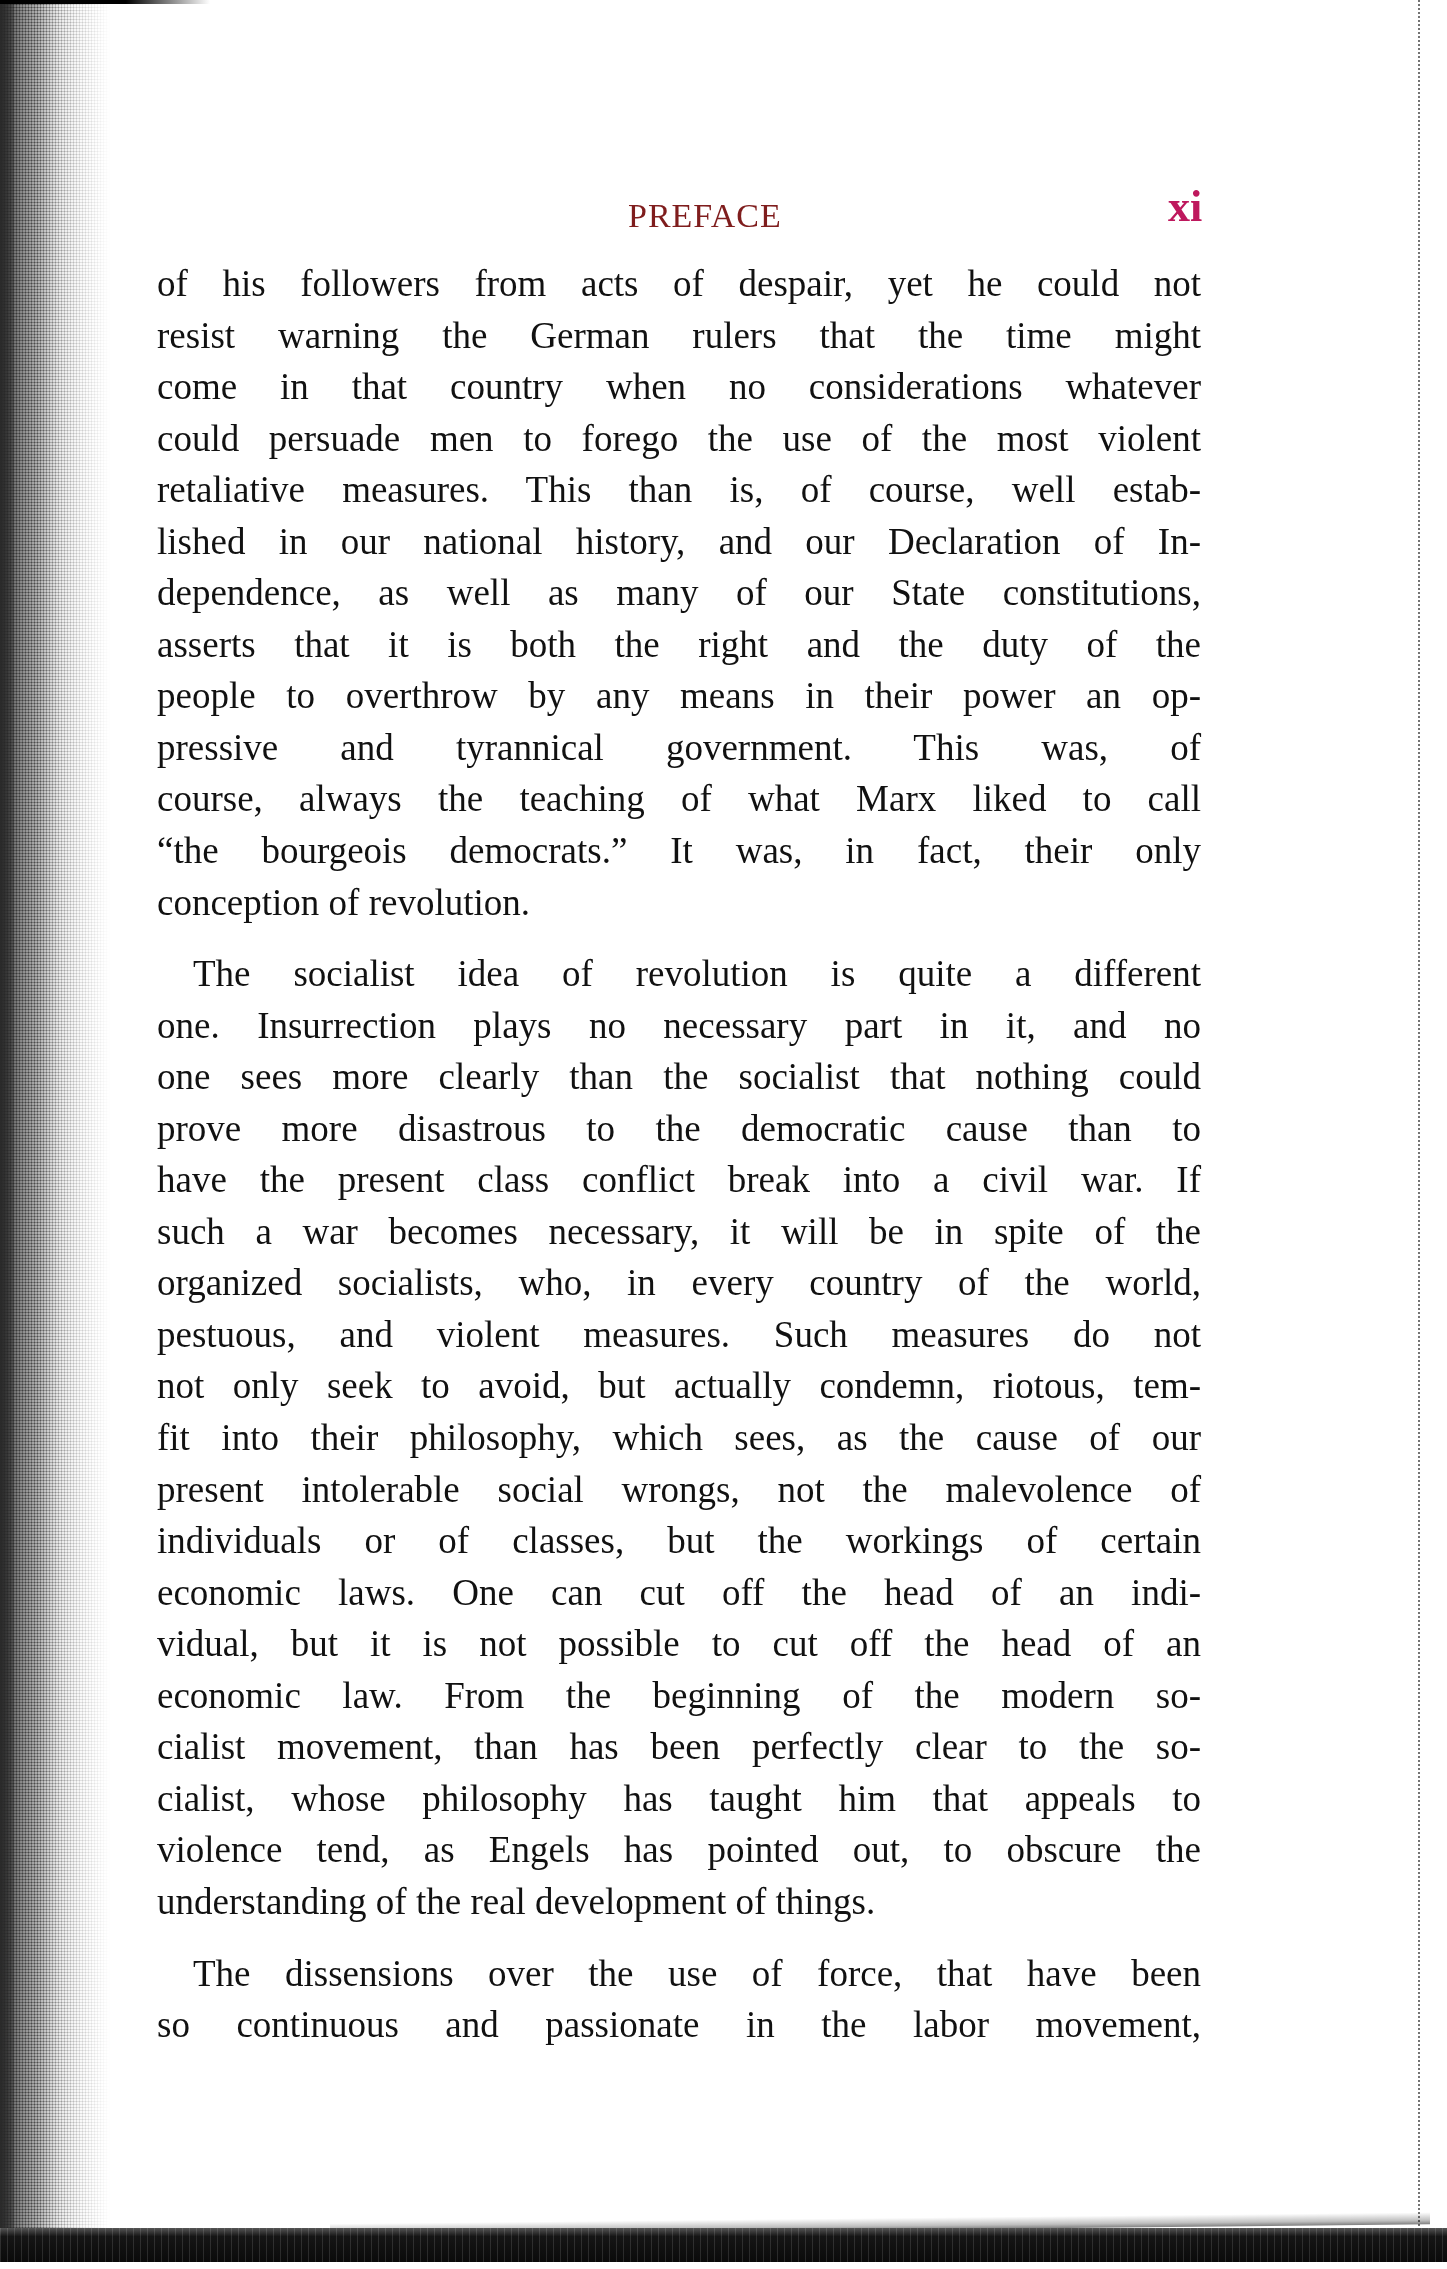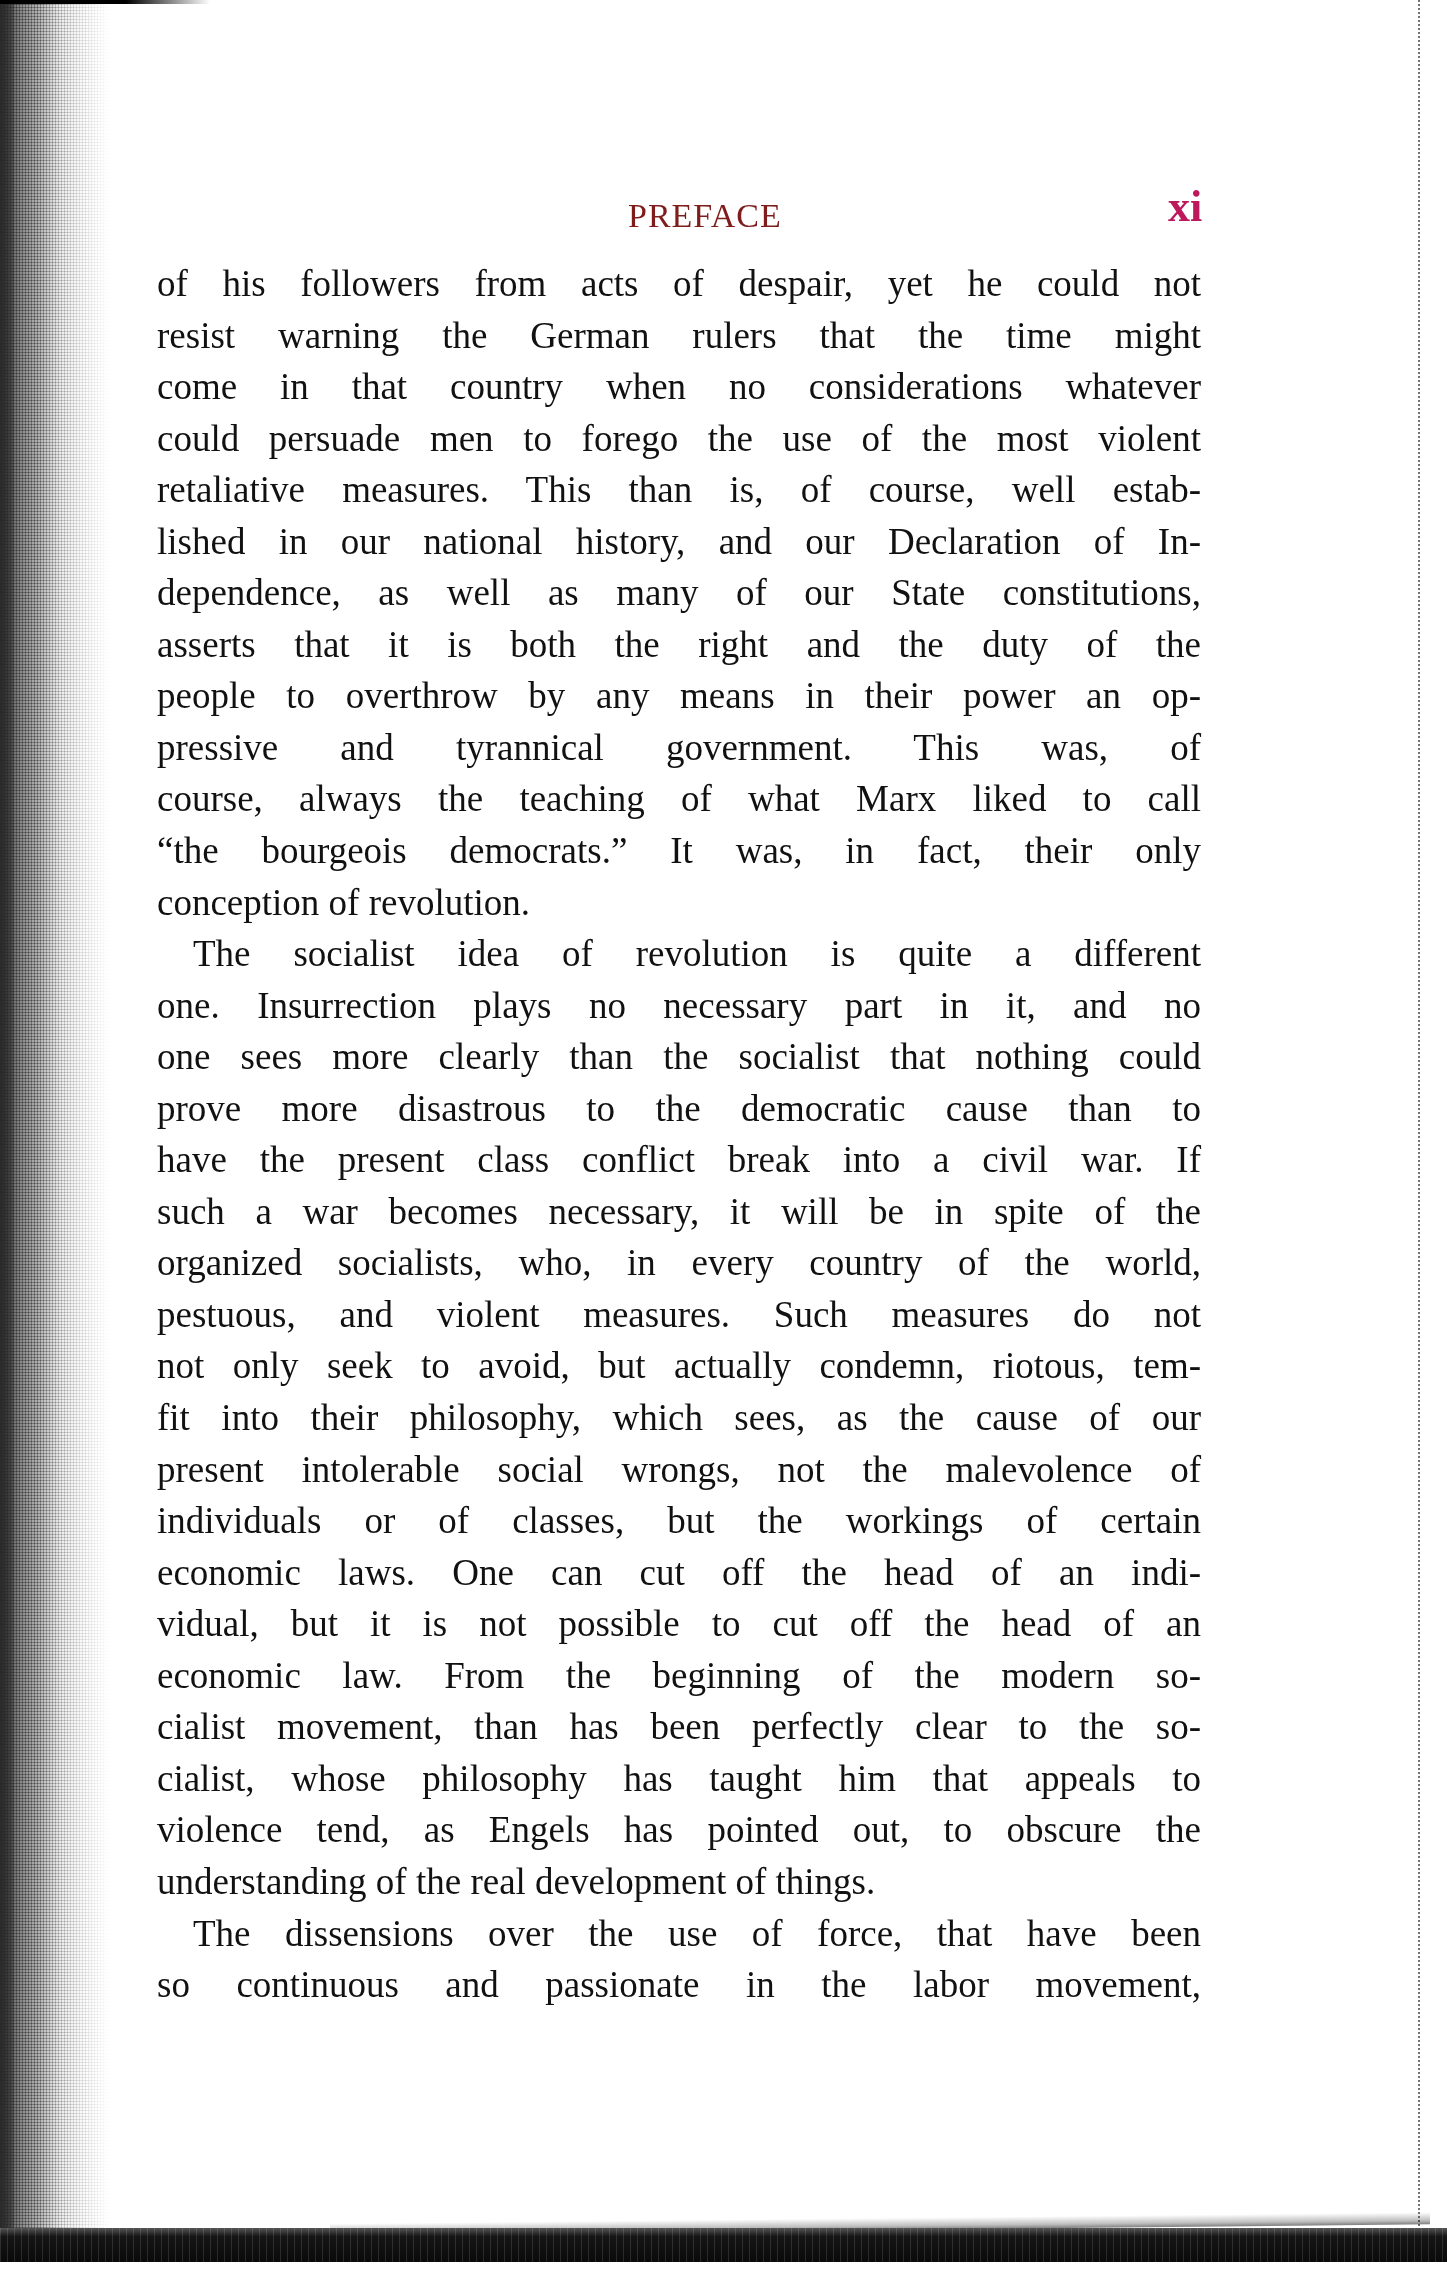--- a/index.html
+++ b/index.html
@@ -116,20 +116,21 @@
       white-space: nowrap;
       text-align: justify;
       text-align-last: justify;
       overflow: visible;
     }
     .line.last {
       text-align-last: left;
     }
     .line.indent {
       padding-left: 36px;
+      margin-top: 20px;
     }
   </style>
 </head>
 <body>
 
 <div class="page">
   <div class="gutter-shadow"></div>
   <div class="gutter-edge"></div>
   <div class="top-edge"></div>
   <div class="right-trim"></div>

